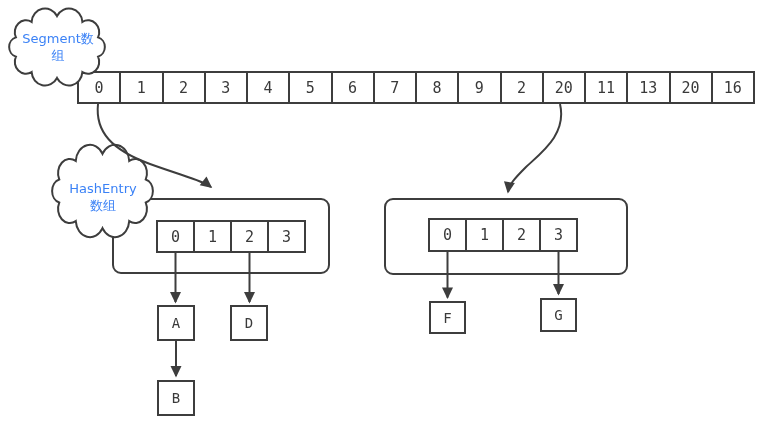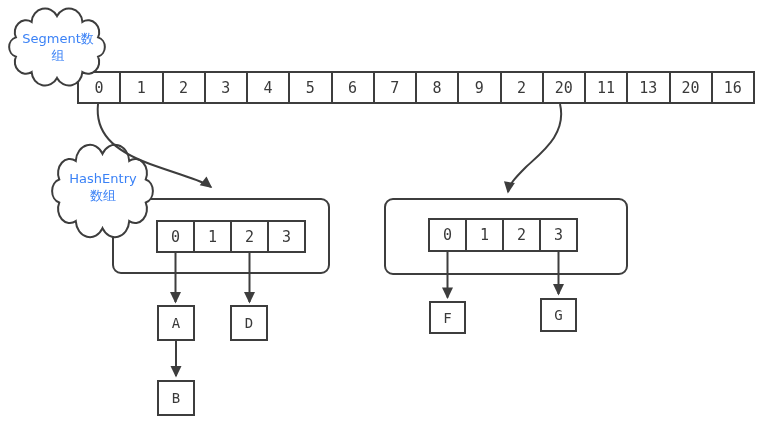--- a/index.html
+++ b/index.html
@@ -71,21 +71,21 @@
   
   .cloud-label {
     position: absolute;
     z-index: 6;
     text-align: center;
     font-size: 13px;
     line-height: 17px;
     color: #3b82f6;
   }
   #segment-cloud-label  { left: 14px; top: 30px; width: 88px; }
-  #hashentry-cloud-label { left: 58px; top: 170px; width: 90px; }
+  #hashentry-cloud-label { left: 58px; top: 180px; width: 90px; }
 </style>
 </head>
 <body>
 
 <div class="canvas">
 
   <div class="array" id="segment-array">
     <div class="cell">0</div>
     <div class="cell">1</div>
     <div class="cell">2</div>

